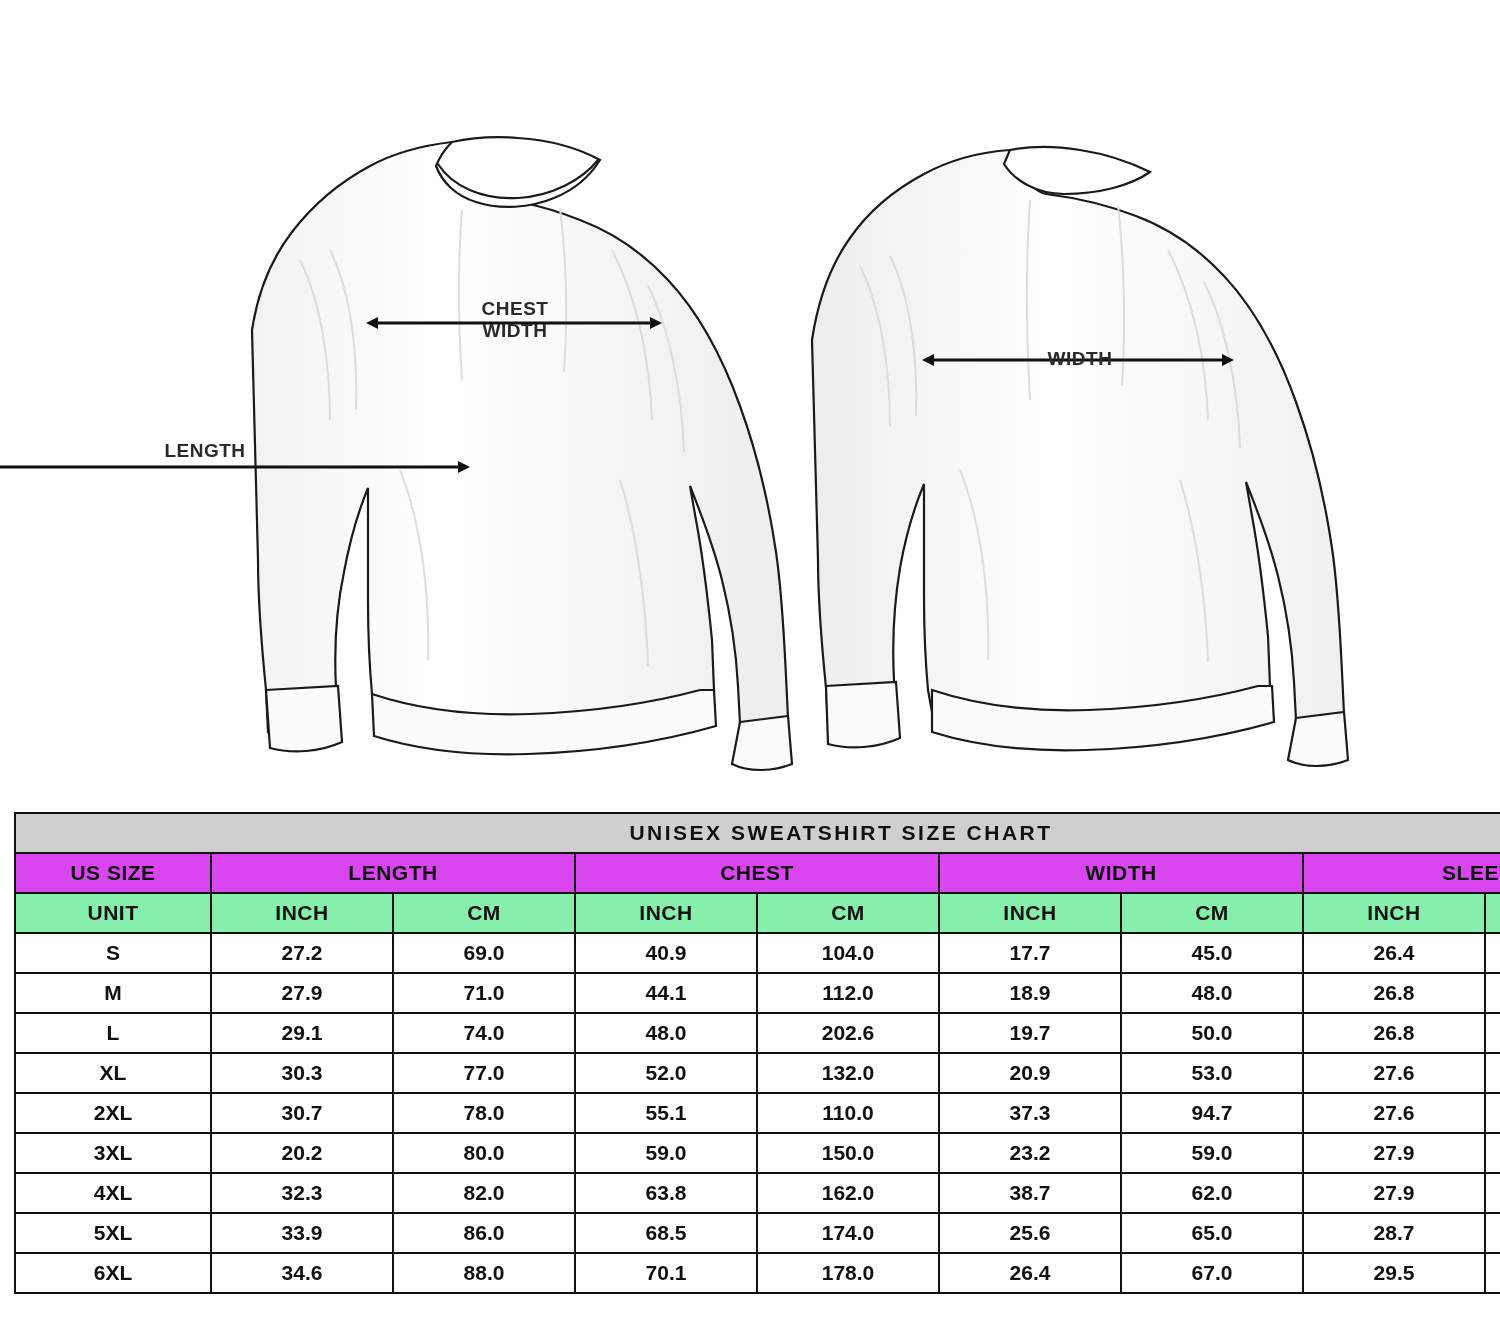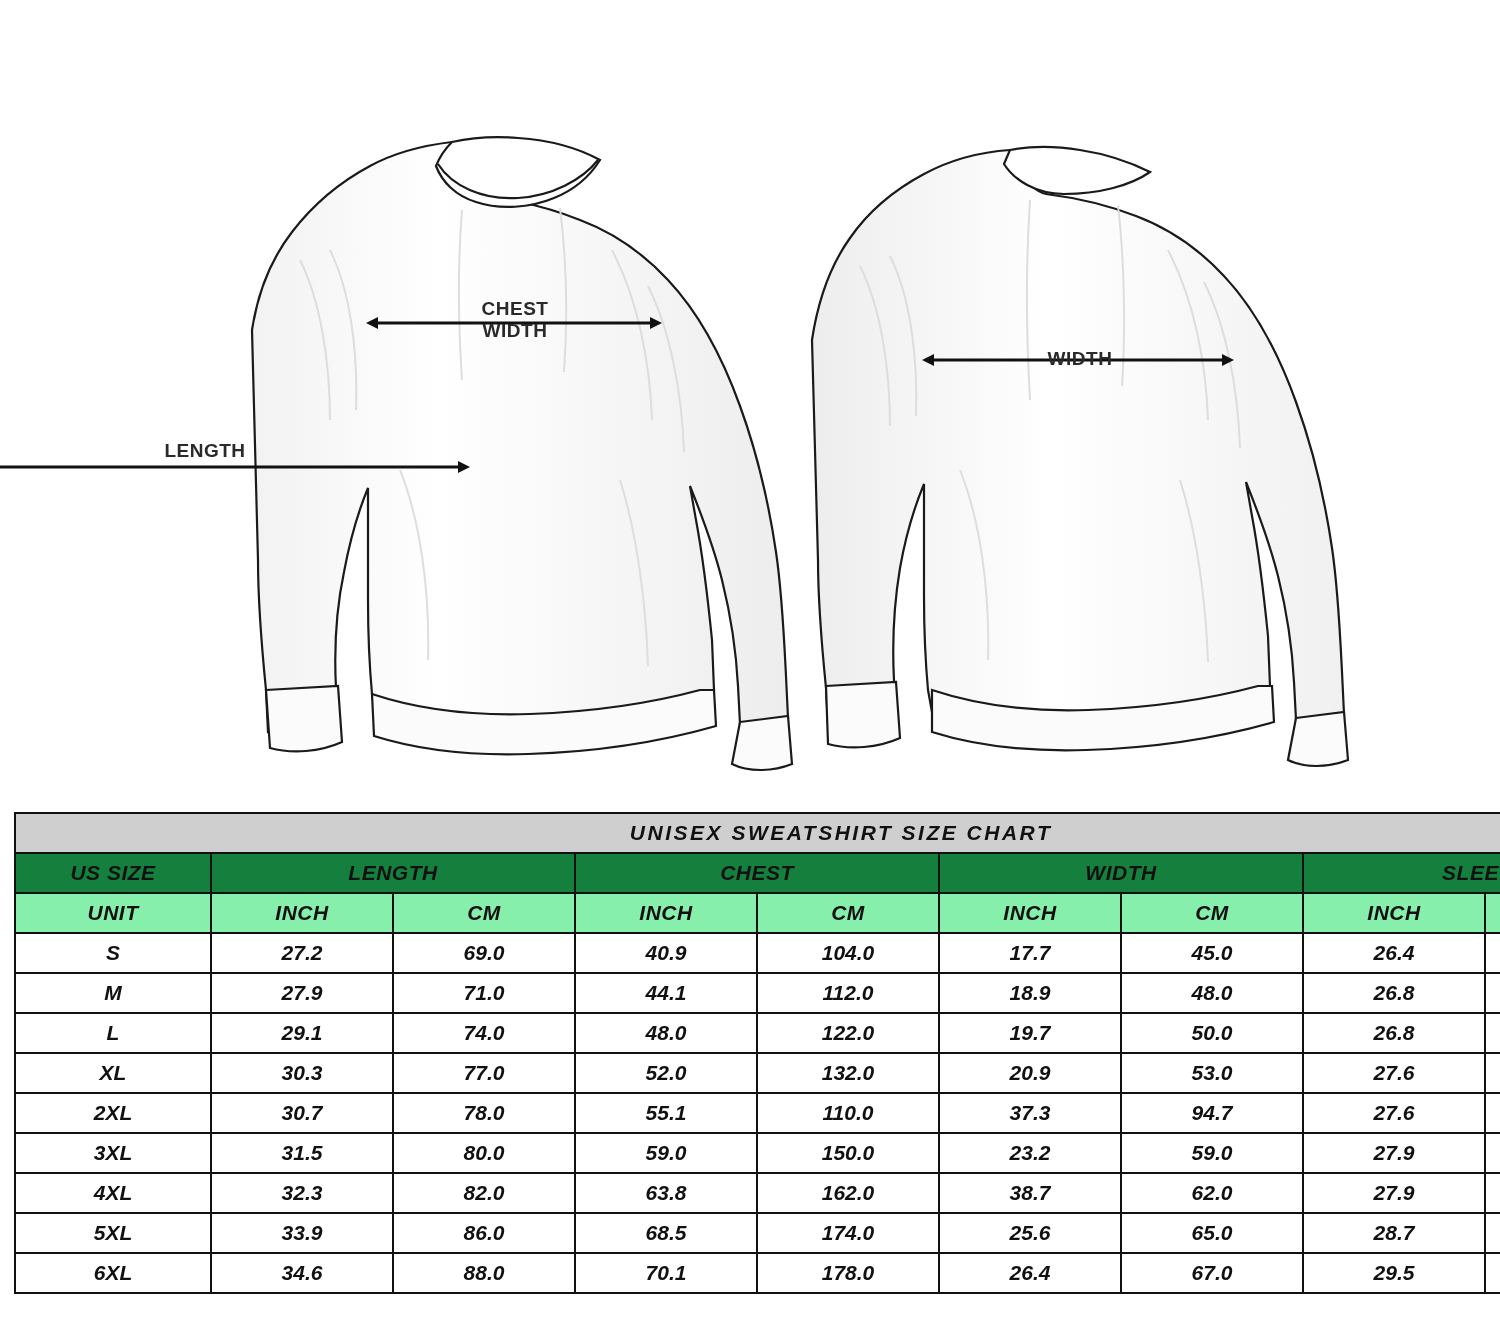--- a/index.html
+++ b/index.html
@@ -59,21 +59,20 @@
     width: 150px;
     font-size: 19px;
   }
 
   
   .table-wrap {
     position: absolute;
     left: 14px;
     top: 812px;
     width: 1472px;
-    font-style: italic;
   }
 
   table.size-chart {
     border-collapse: collapse;
     width: 1472px;
     table-layout: fixed;
     font-family: "Liberation Sans", sans-serif;
   }
 
   table.size-chart td,
@@ -90,21 +89,21 @@
 
   .title-row th {
     background: #cfcfcf;
     font-size: 26px;
     letter-spacing: 2.5px;
     height: 46px;
     font-weight: normal;
   }
 
   .group-row th {
-    background: #15803d;
+    background: #d946ef;
     font-size: 23px;
     letter-spacing: 0.5px;
     height: 40px;
   }
 
   .unit-row th {
     background: #86efac;
     font-size: 21px;
     letter-spacing: 0.5px;
     height: 38px;
@@ -348,21 +347,21 @@
         <td>18.9</td>
         <td>48.0</td>
         <td>26.8</td>
         <td>68.0</td>
       </tr>
       <tr>
         <td class="size-cell">L</td>
         <td>29.1</td>
         <td>74.0</td>
         <td>48.0</td>
-        <td>122.0</td>
+        <td>202.6</td>
         <td>19.7</td>
         <td>50.0</td>
         <td>26.8</td>
         <td>68.0</td>
       </tr>
       <tr>
         <td class="size-cell">XL</td>
         <td>30.3</td>
         <td>77.0</td>
         <td>52.0</td>
@@ -378,21 +377,21 @@
         <td>78.0</td>
         <td>55.1</td>
         <td>110.0</td>
         <td>37.3</td>
         <td>94.7</td>
         <td>27.6</td>
         <td>70.0</td>
       </tr>
       <tr>
         <td class="size-cell">3XL</td>
-        <td>31.5</td>
+        <td>20.2</td>
         <td>80.0</td>
         <td>59.0</td>
         <td>150.0</td>
         <td>23.2</td>
         <td>59.0</td>
         <td>27.9</td>
         <td>71.0</td>
       </tr>
       <tr>
         <td class="size-cell">4XL</td>

